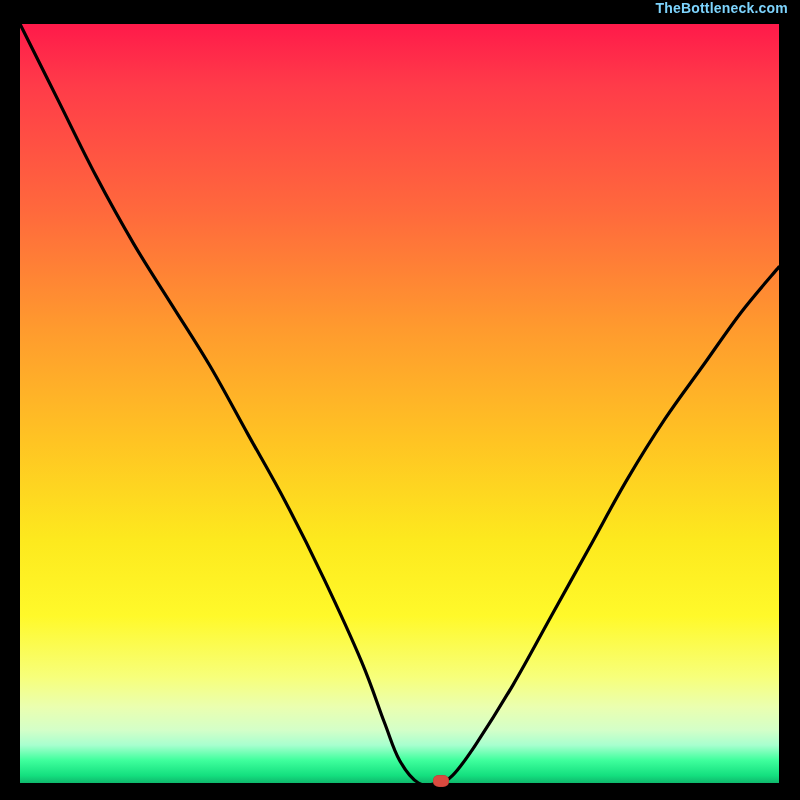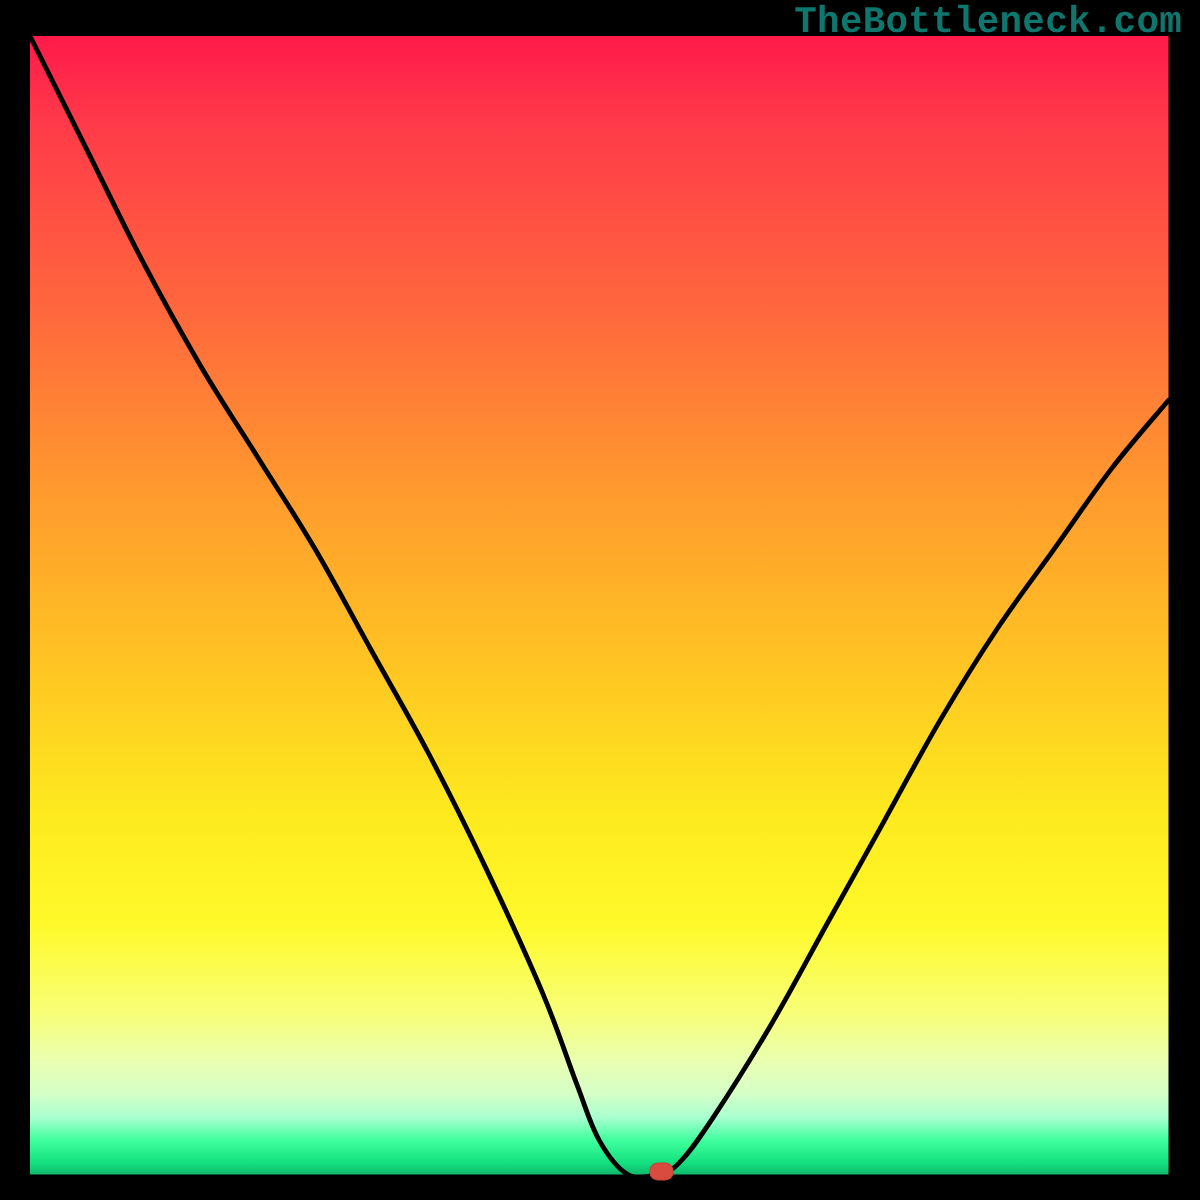--- a/index.html
+++ b/index.html
@@ -13,24 +13,24 @@
   .frame {
     position: relative;
     width: 800px;
     height: 800px;
     background: #000;
   }
   .watermark {
     position: absolute;
     top: 0;
     right: 12px;
-    font-family: Liberation Mono, monospace;
-    font-size: 25px;
+    font-family: Liberation Sans, sans-serif;
+    font-size: 14px;
     font-weight: bold;
-    color: #0f766e;
+    color: #7dd3fc;
     letter-spacing: 0.2px;
     z-index: 5;
   }
   .plot-area {
     position: absolute;
     left: 20px;
     top: 24px;
     width: 759px;
     height: 759px;
     background: linear-gradient(

